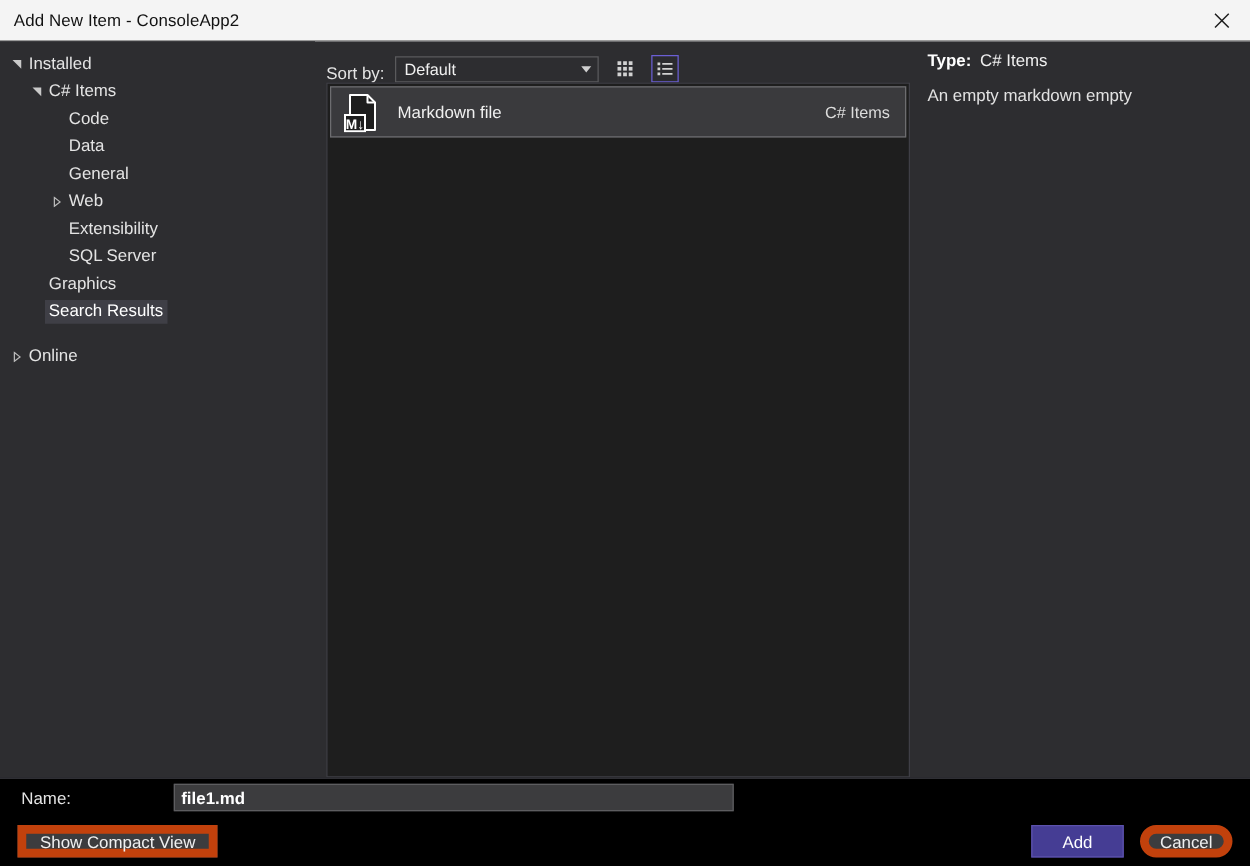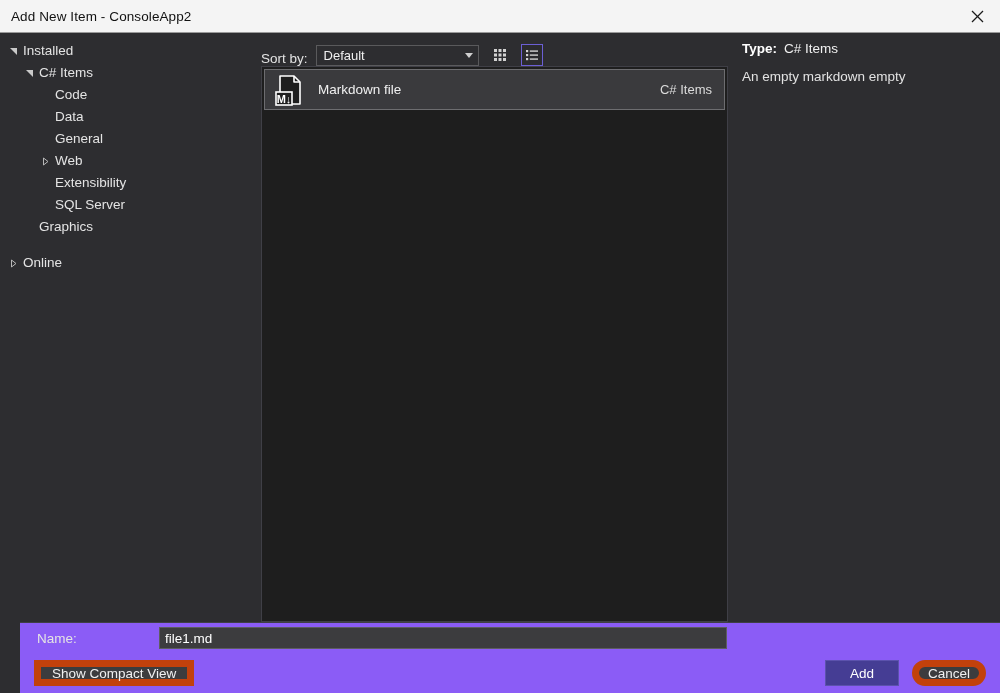--- a/index.html
+++ b/index.html
@@ -266,48 +266,48 @@
   .detail-desc {
     font-size: 13.5px;
     color: #e2e2e2;
     line-height: 17px;
   }
 
   
   .footer {
     height: 70px;
     min-height: 70px;
-    background: #8b5cf6;
+    background: #000000;
     border-top: 1px solid #3f3f46;
     position: relative;
-    margin-left: 20px;
   }
   .name-row {
     display: flex;
     align-items: center;
     height: 30px;
     padding-left: 17px;
   }
   .name-label {
     width: 122px;
     min-width: 122px;
     font-size: 13.5px;
     color: #e4e4e4;
   }
   .name-input {
-    width: 568px;
+    width: 448px;
     height: 22px;
     background: #3c3c3e;
     border: 1px solid #5d5d60;
     box-sizing: border-box;
     color: #ffffff;
     font-family: "Liberation Sans", sans-serif;
     font-size: 13.5px;
     padding: 0 5px;
     outline: none;
+    font-weight: bold;
   }
   .btn-row {
     display: flex;
     align-items: center;
     padding: 7px 0 0 14px;
   }
   .btn {
     height: 26px;
     border: 7px solid #c2410c;
     background: #3c3c3e;
@@ -405,20 +405,24 @@
       <div class="tree-node lvl2">
         <span class="twisty"></span>
         <span class="tree-label">SQL Server</span>
       </div>
 
       <div class="tree-node lvl1">
         <span class="twisty"></span>
         <span class="tree-label">Graphics</span>
       </div>
 
+      <div class="tree-node lvl1 selected">
+        <span class="twisty"></span>
+        <span class="tree-label">Search Results</span>
+      </div>
 
       <div class="tree-node lvl0" style="margin-top:14px">
         <span class="twisty">
           <svg width="9" height="9" viewBox="0 0 9 9">
               <path d="M2.5 1 L7 4.5 L2.5 8 Z" fill="none" stroke="#b8b8b8" stroke-width="1"></path>
             </svg>
         </span>
         <span class="tree-label">Online</span>
       </div>
     </div>

